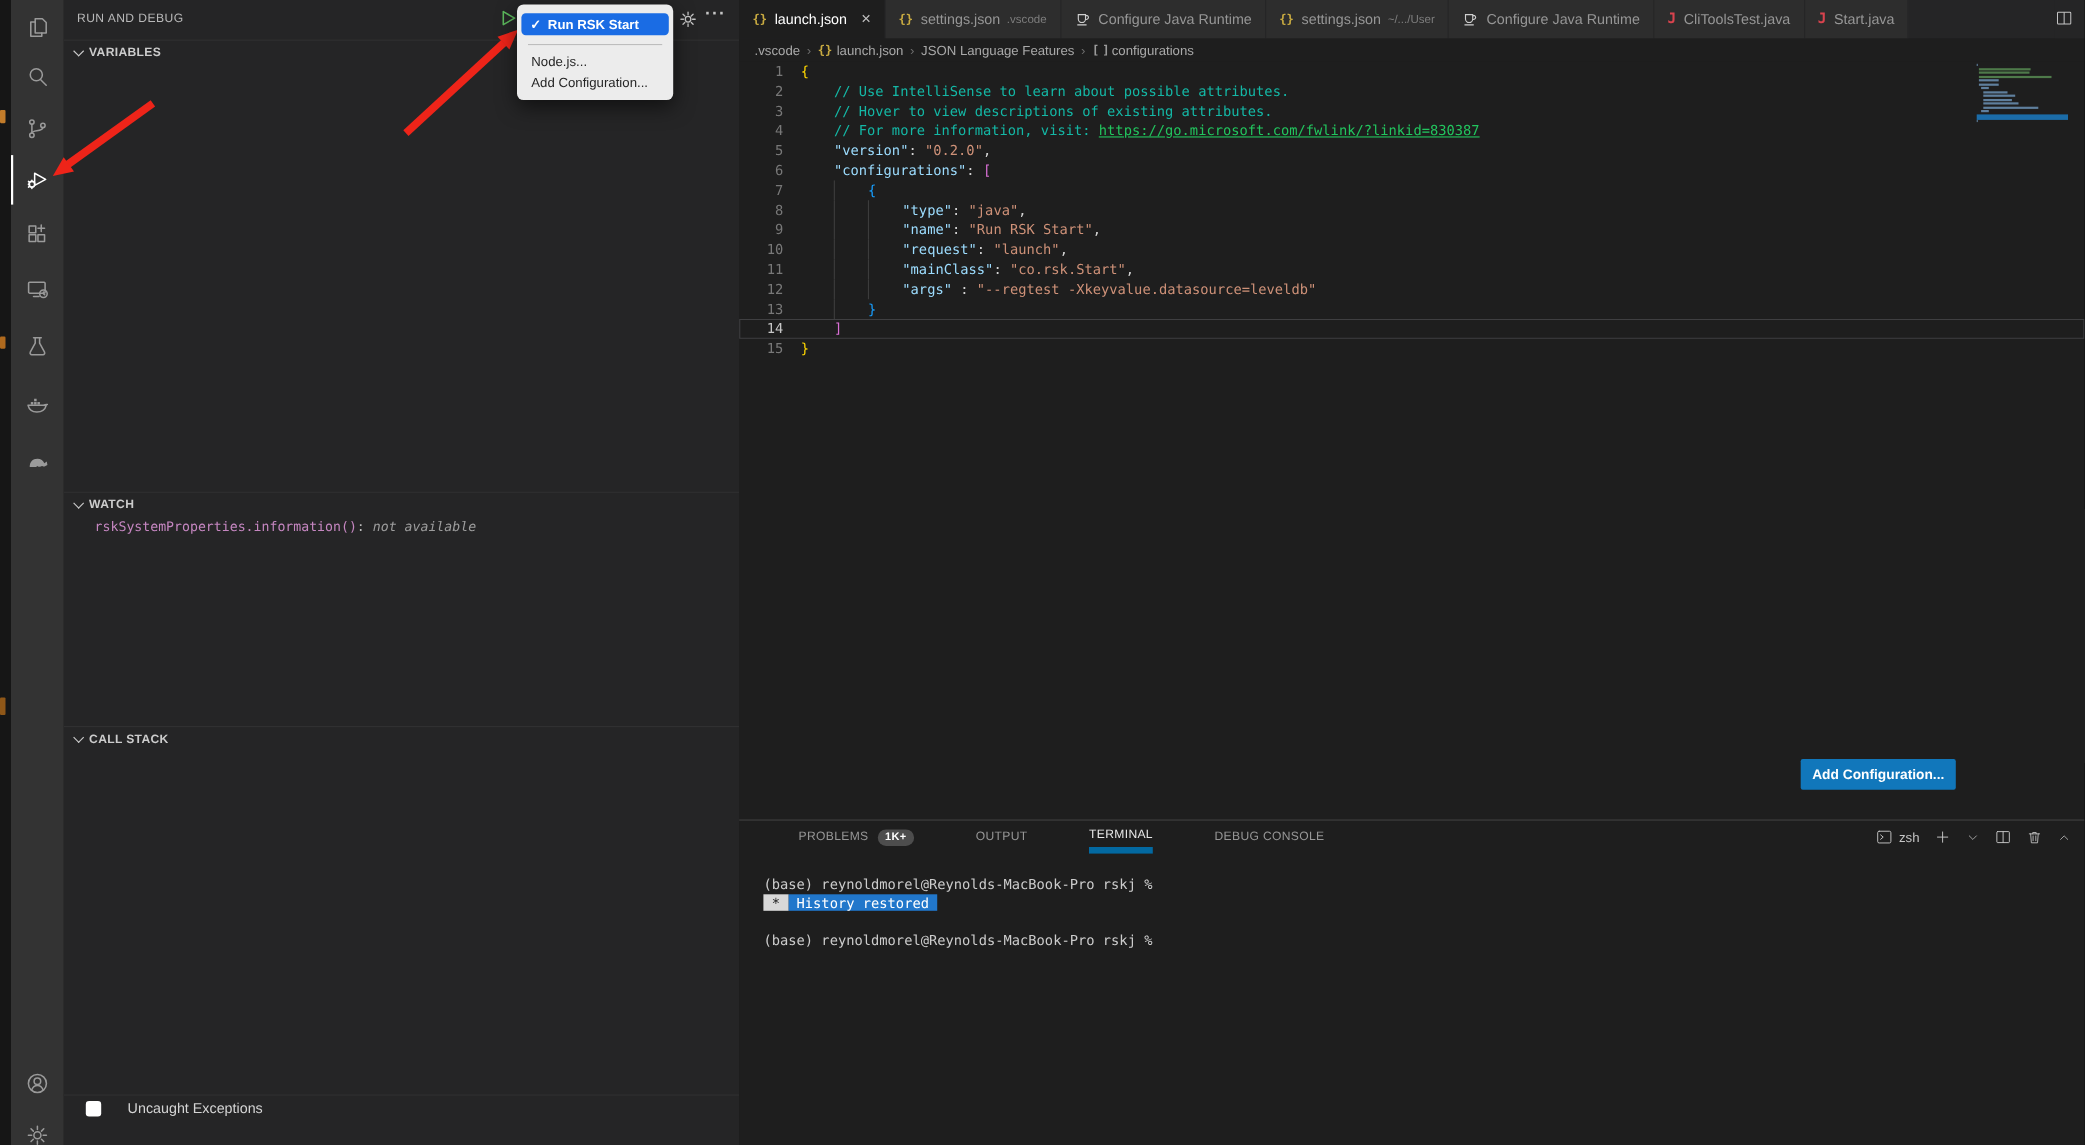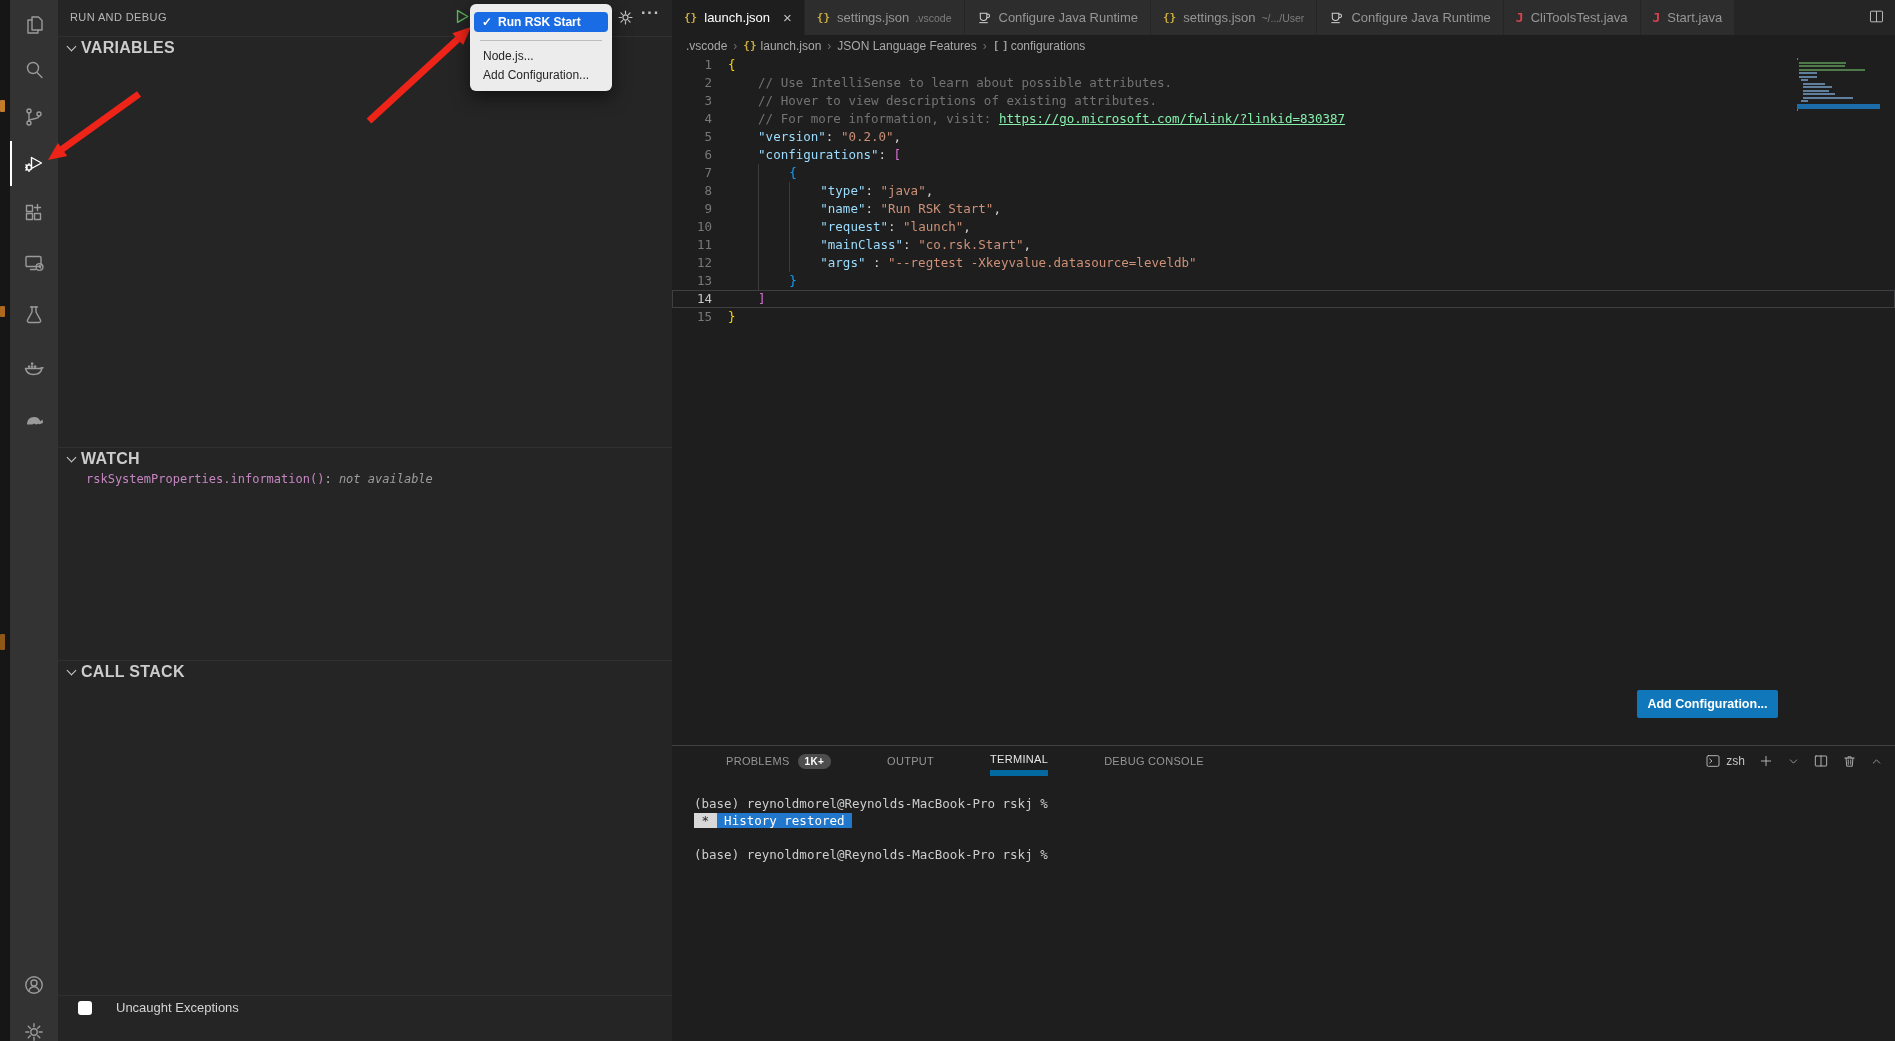--- a/index.html
+++ b/index.html
@@ -18,21 +18,21 @@
   .abar-item svg{stroke:#9a9a9a;fill:none;stroke-width:1.4;stroke-linecap:round;stroke-linejoin:round;}
   .abar-item.active svg{stroke:#ffffff;}
   .abar-item .fillme{fill:#9a9a9a;stroke:none;}
   .active-indicator{position:absolute;left:0;width:2px;background:#ffffff;}
 
   
   .sidebar{position:absolute;left:58px;top:0;width:614px;height:100%;background:#252526;}
   .sb-title{height:35px;line-height:35px;padding-left:12px;font-size:11px;color:#b8b8b8;letter-spacing:.4px;}
   .section{position:absolute;left:0;right:0;border-top:1px solid #303031;}
   .sec-head{height:22px;display:flex;align-items:center;gap:6px;padding-left:6px;cursor:pointer;}
-  .sec-label{font-size:16px;font-weight:bold;color:#cccccc;letter-spacing:.3px;}
+  .sec-label{font-size:11px;font-weight:bold;color:#cccccc;letter-spacing:.3px;}
   .chev{width:6px;height:6px;border-left:1px solid #cccccc;border-bottom:1px solid #cccccc;transform:rotate(-45deg);margin-left:4px;margin-top:-3px;}
   .watch-item{margin-top:2px;padding-left:28px;font-family:"DejaVu Sans Mono",monospace;font-size:12px;}
   .watch-expr{color:#c586c0;}
   .watch-sep{color:#bbbbbb;}
   .watch-val{color:#9d9d9d;font-style:italic;}
   .bp-row{display:flex;align-items:center;gap:24px;padding-left:20px;margin-top:4px;}
   .bp-check{width:14px;height:14px;background:#ffffff;border-radius:3px;cursor:pointer;}
   .bp-label{font-size:13px;color:#d4d4d4;}
 
   
@@ -76,22 +76,22 @@
 
   
   .code{position:absolute;left:0;top:56px;right:0;height:689px;font-family:"DejaVu Sans Mono",monospace;font-size:12.5px;}
   .crow{height:18px;line-height:18px;white-space:pre;display:flex;}
   .crow.current{box-shadow:inset 0 0 0 1px #3f3f41;}
   .ln{display:inline-block;width:40px;text-align:right;color:#787878;flex:none;margin-right:16px;}
   .crow.current .ln{color:#c6c6c6;}
   .ctext{white-space:pre;}
   .indu{display:inline-block;width:4ch;}
   .indu.g{border-left:1px solid #3c3c3c;}
-  .tok.cm{color:#737373;}
-  .tok.lk{color:#86efac;text-decoration:underline;}
+  .tok.cm{color:#14b8a6;}
+  .tok.lk{color:#22c55e;text-decoration:underline;}
   .tok.k{color:#9cdcfe;}
   .tok.s{color:#ce9178;}
   .tok.p{color:#d4d4d4;}
   .tok.b1{color:#ffd700;}
   .tok.b2{color:#da70d6;}
   .tok.b3{color:#179fff;}
 
   .minimap{position:absolute;left:1125px;top:0;width:83px;padding-top:2px;cursor:pointer;}
   .mrow{height:3px;margin-bottom:.5px;}
   .mrow .mbar{display:block;height:2px;}

